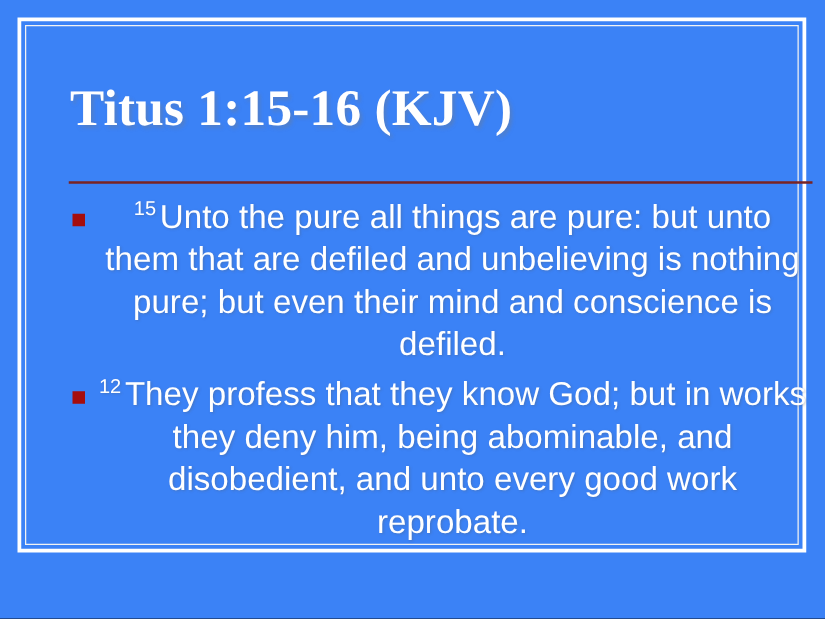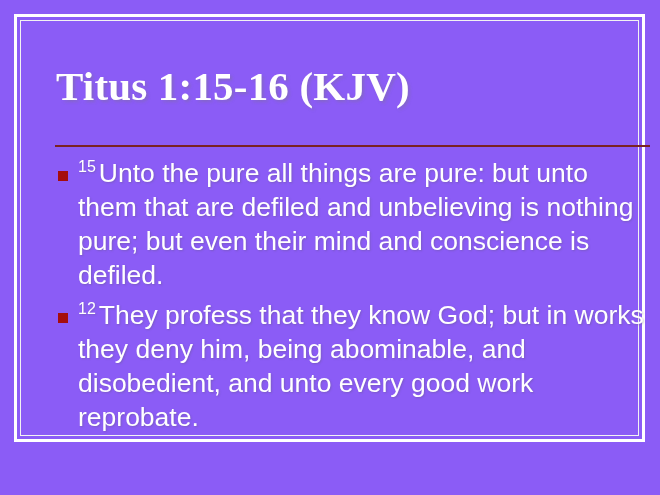--- a/index.html
+++ b/index.html
@@ -4,21 +4,21 @@
 <style>
   html, body {
     margin: 0;
     padding: 0;
     background: #000000;
   }
   .slide {
     position: relative;
     width: 660px;
     height: 495px;
-    background: #8b5cf6;
+    background: #3b82f6;
     overflow: hidden;
     font-family: "Liberation Sans", sans-serif;
   }
   
   .frame-outer {
     position: absolute;
     left: 14px;
     top: 14px;
     width: 631px;
     height: 428px;
@@ -79,20 +79,21 @@
   .verse {
     position: relative;
     padding-left: 42px;
     margin: 0 0 6px 0;
     color: #ffffff;
     font-family: "Liberation Sans", sans-serif;
     font-size: 26.5px;
     line-height: 34px;
     font-weight: normal;
     text-shadow: 1px 1px 2px rgba(90,90,90,0.30);
+    text-align: center;
   }
   .bullet {
     position: absolute;
     left: 22px;
     top: 15px;
     width: 10px;
     height: 10px;
     background: #a50d0d;
     display: block;
   }

